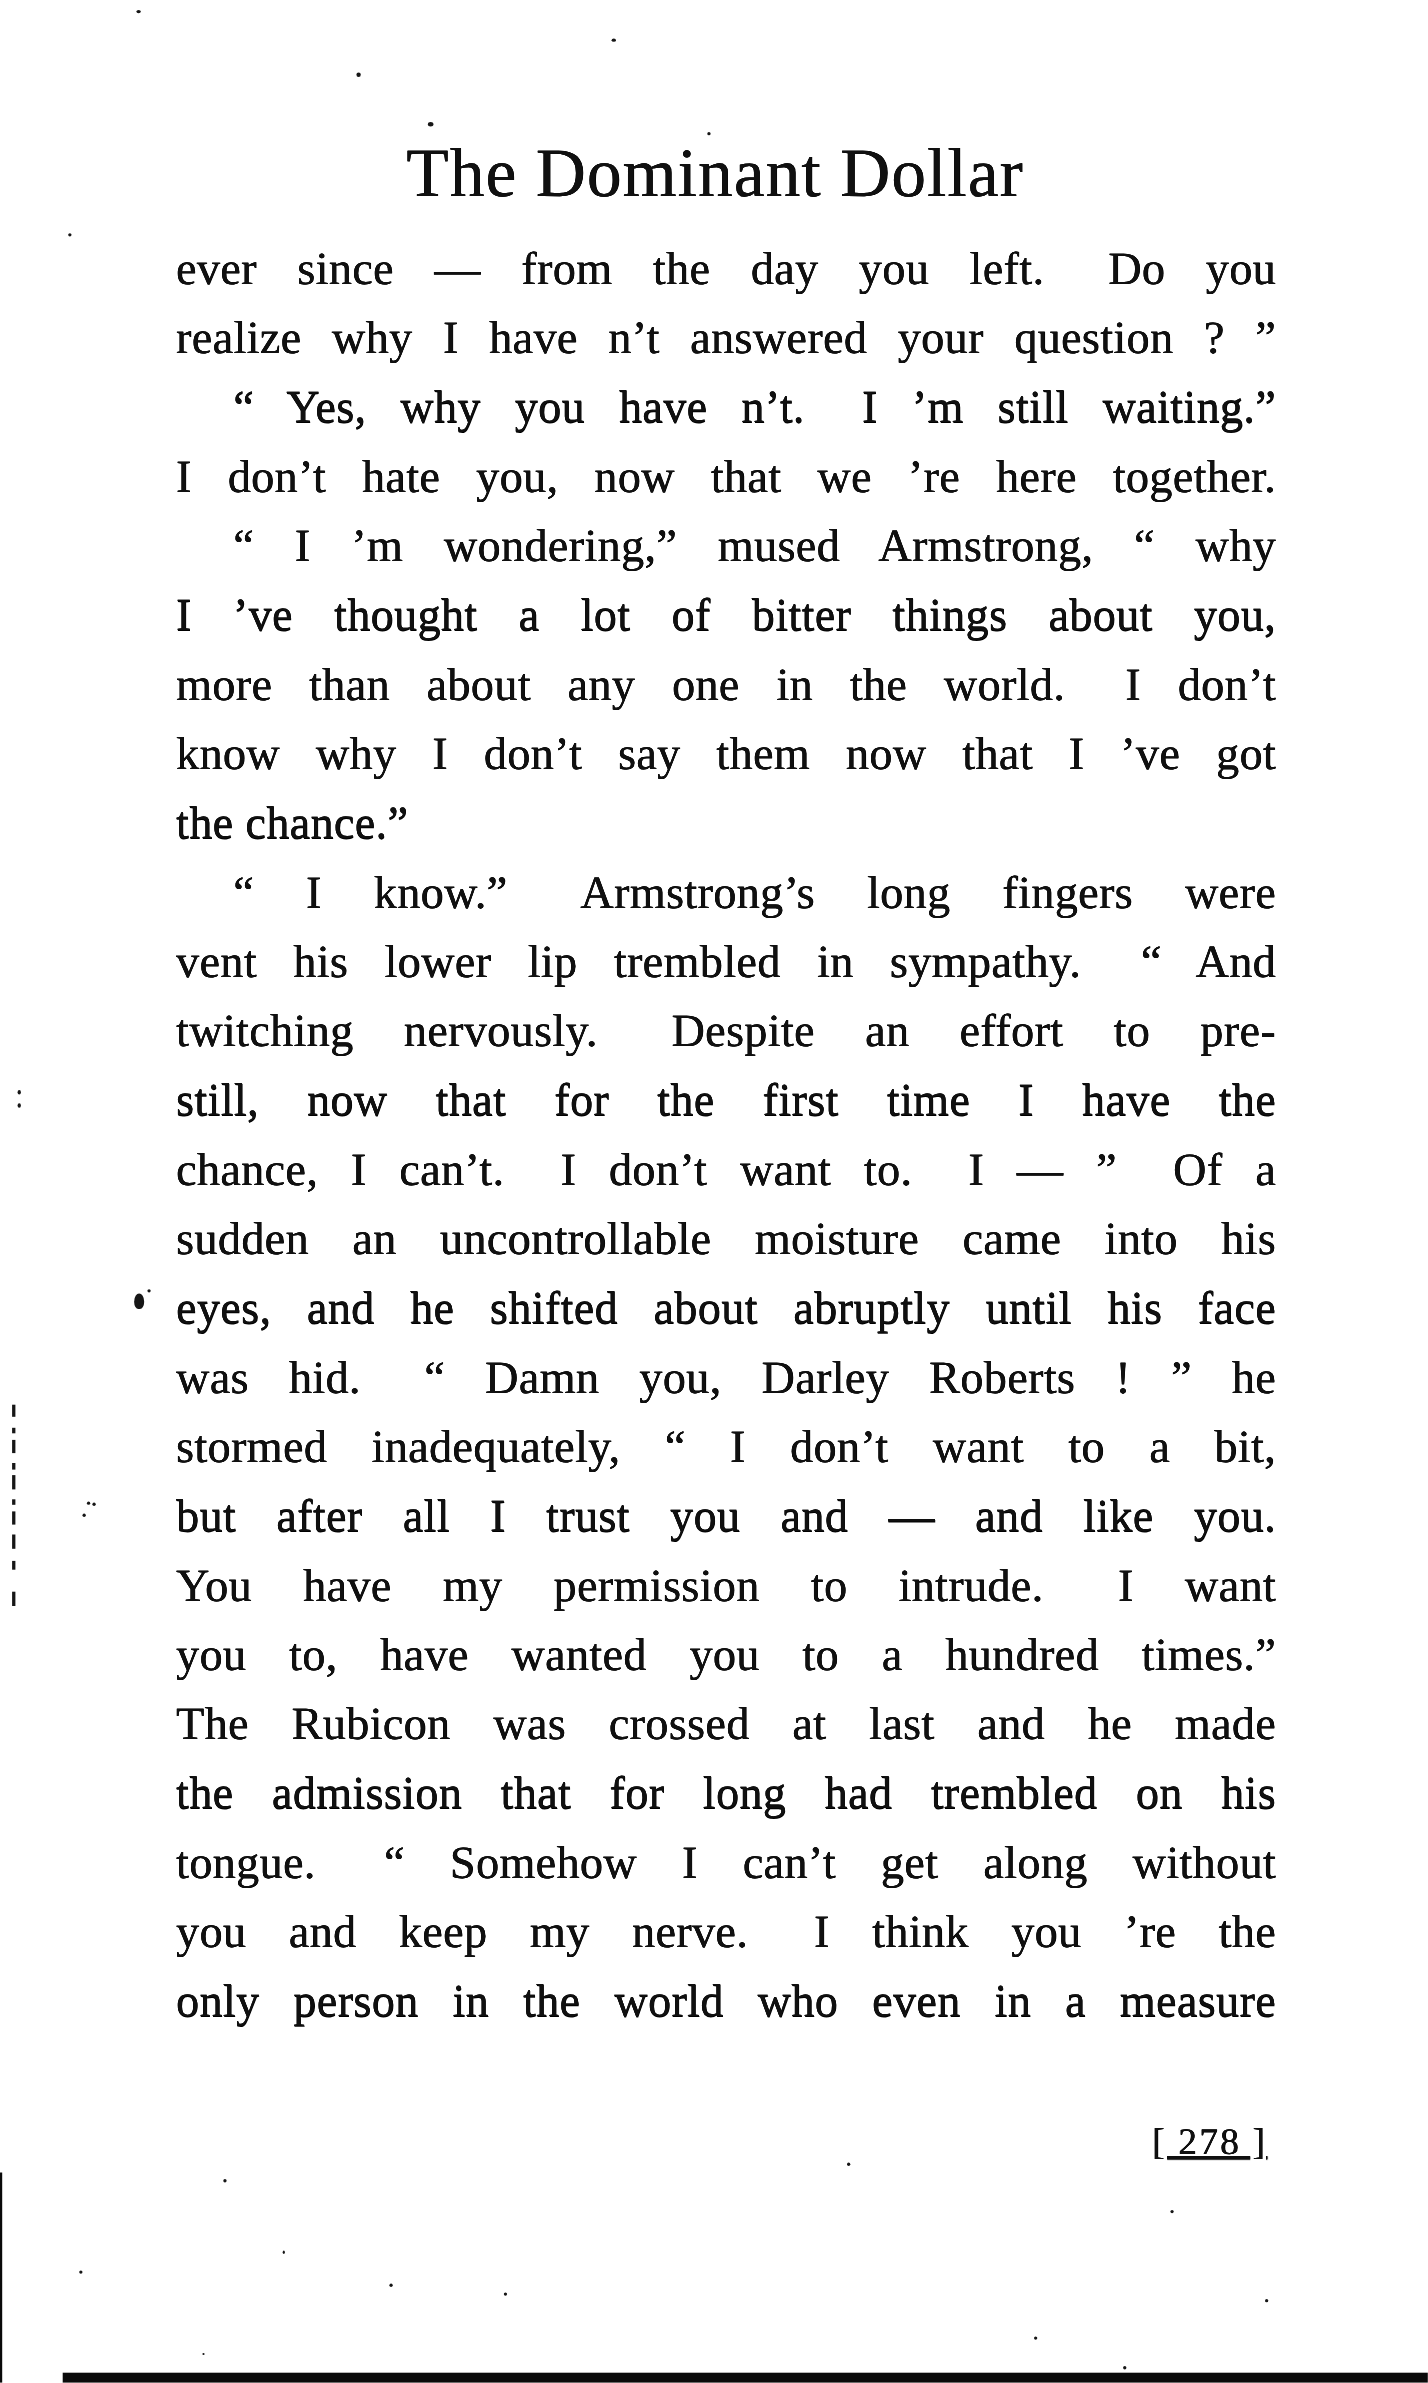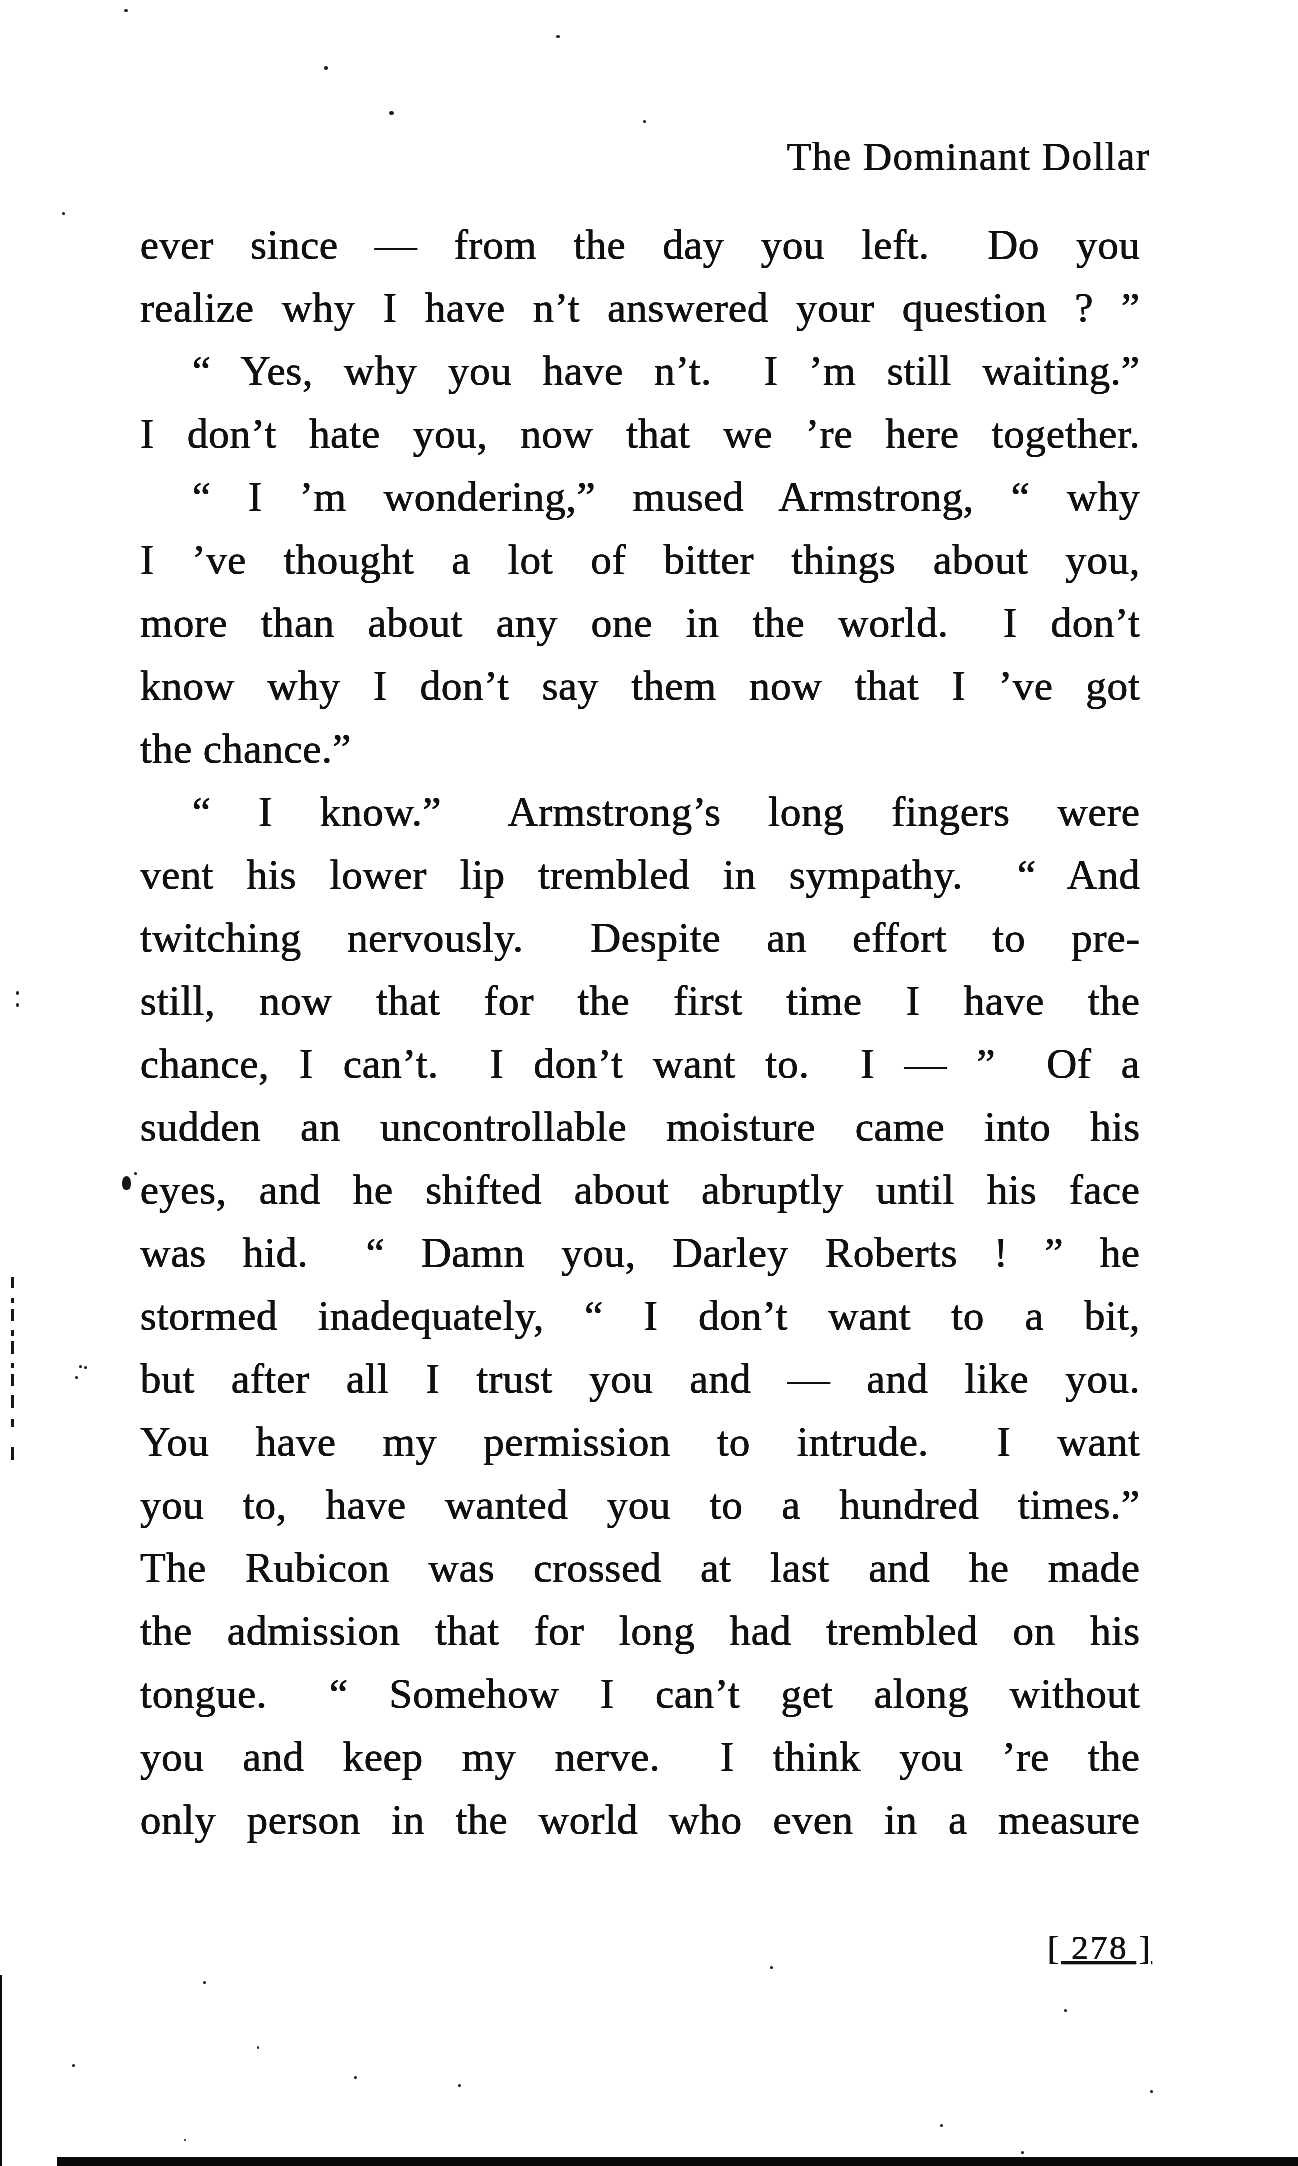--- a/index.html
+++ b/index.html
@@ -4,24 +4,24 @@
 <style>
   html,body{margin:0;padding:0;}
   body{
     width:1298px;height:2166px;position:relative;overflow:hidden;
     background:#ffffff;color:#101010;
     font-family:"Liberation Serif", serif;
   }
   .ink{ text-shadow:0 0 .6px #000, .3px .3px 0 #000; }
   .heading{
     position:absolute;left:150px;top:120px;width:1000px;
-    text-align:right;font-size:40px;line-height:74px;letter-spacing:1px;
+    text-align:center;font-size:63px;line-height:74px;letter-spacing:1px;
   }
   .page-text{
-    position:absolute;left:140px;top:214px;width:1000px;
+    position:absolute;left:160px;top:214px;width:1000px;
     font-size:42px;line-height:63px;letter-spacing:.3px;
   }
   .line{ text-align:justify; text-align-last:left; }
   .line.just{ text-align-last:justify; }
   .line.indent{ padding-left:52px; }
   .page-number{
     position:absolute;left:152px;top:1916px;width:1000px;
     text-align:right;font-size:34px;line-height:63px;letter-spacing:2px;text-decoration:underline;
   }
   .speck{ position:absolute;background:#161616;border-radius:50%; }

